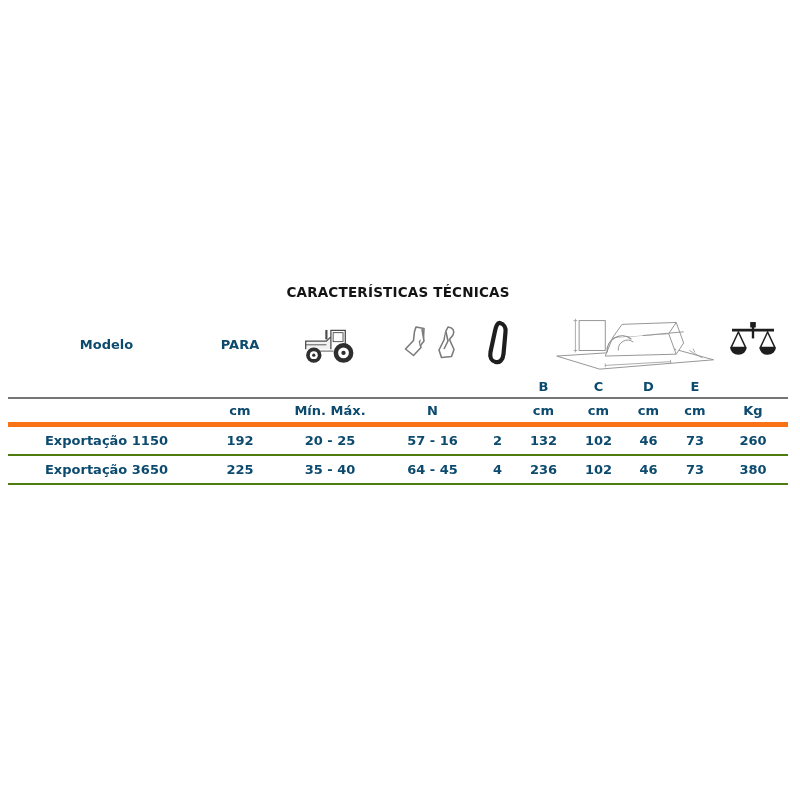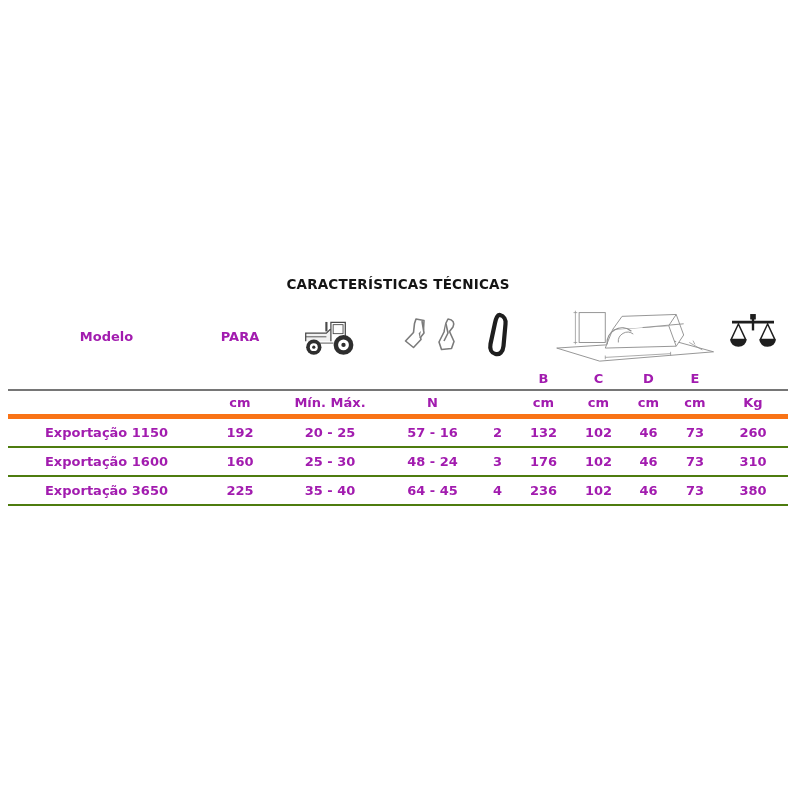--- a/index.html
+++ b/index.html
@@ -1,19 +1,19 @@
 <!DOCTYPE html>
 <html><head>
 <meta charset="utf-8">
 <style>
   html,body{margin:0;padding:0;background:#ffffff;}
   body{width:800px;height:800px;position:relative;font-family:"DejaVu Sans","Liberation Sans",sans-serif;}
-  .sheet{position:absolute;left:8px;top:276px;width:780px;}
+  .sheet{position:absolute;left:8px;top:284px;width:780px;}
   .title{text-align:center;font-weight:bold;font-size:13.5px;color:#141414;letter-spacing:.2px;margin:0 0 13px 0;}
-  table.spec{border-collapse:collapse;table-layout:fixed;width:780px;color:#a21caf;}
+  table.spec{border-collapse:collapse;table-layout:fixed;width:780px;color:#0c4a6e;}
   table.spec td{padding:0;text-align:center;font-size:13px;font-weight:bold;vertical-align:middle;}
   tr.icons-row td{height:52px;}
   tr.letters-row td{height:18px;vertical-align:bottom;padding-bottom:3px;border-bottom:2px solid #767676;}
   tr.units-row td{height:23px;border-bottom:5px solid #f97316;}
   tr.data-row td{height:27px;border-bottom:2px solid #4d7c0f;}
   .icon{display:inline-block;vertical-align:middle;}
   .diagram-wrap{margin-left:38px;text-align:left;}
 </style>
 </head>
 <body>
@@ -149,32 +149,20 @@
       <td>20 - 25</td>
       <td>57 - 16</td>
       <td>2</td>
       <td>132</td>
       <td>102</td>
       <td>46</td>
       <td>73</td>
       <td>260</td>
     </tr>
     <tr class="data-row">
-      <td>Exportação 1600</td>
-      <td>160</td>
-      <td>25 - 30</td>
-      <td>48 - 24</td>
-      <td>3</td>
-      <td>176</td>
-      <td>102</td>
-      <td>46</td>
-      <td>73</td>
-      <td>310</td>
-    </tr>
-    <tr class="data-row">
       <td>Exportação 3650</td>
       <td>225</td>
       <td>35 - 40</td>
       <td>64 - 45</td>
       <td>4</td>
       <td>236</td>
       <td>102</td>
       <td>46</td>
       <td>73</td>
       <td>380</td>

